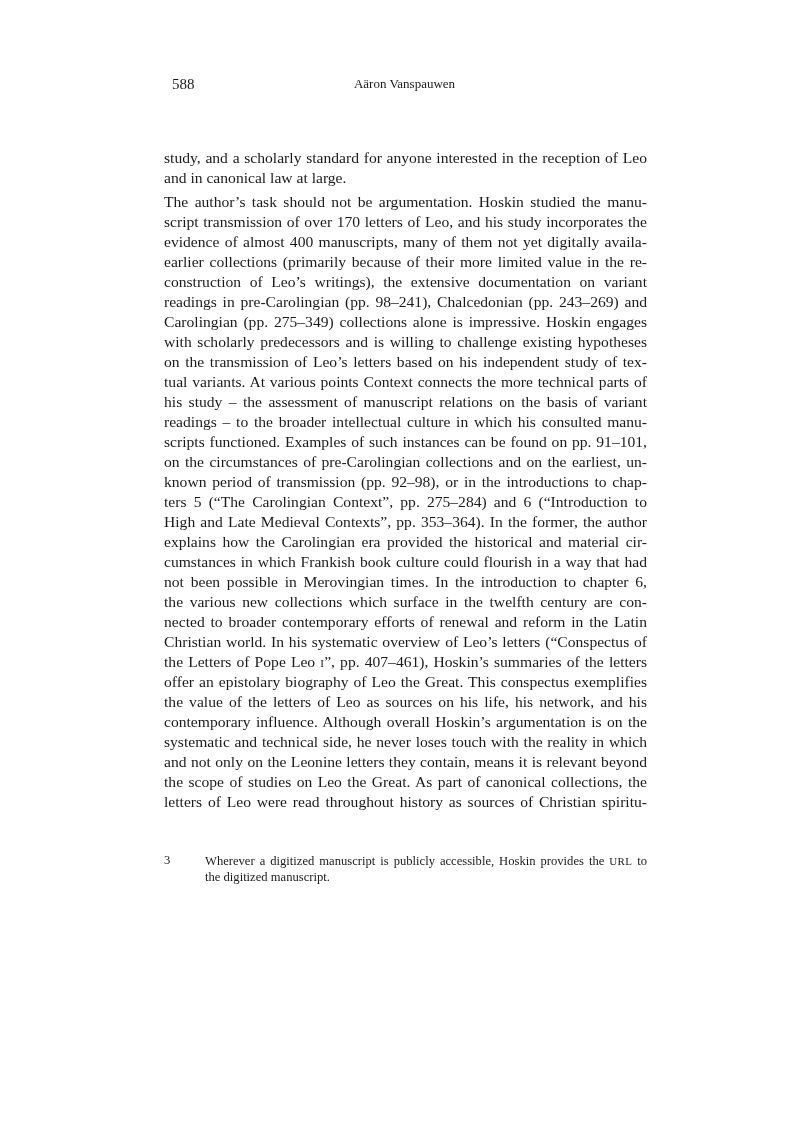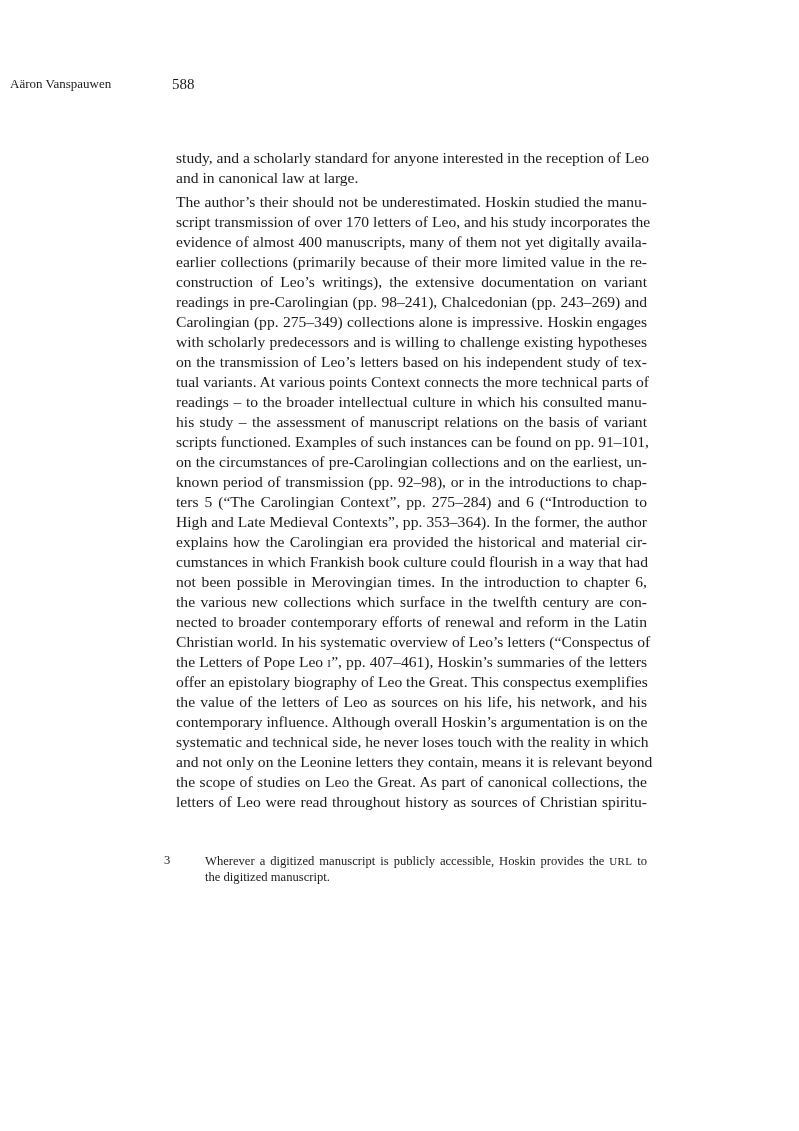--- a/index.html
+++ b/index.html
@@ -1,21 +1,21 @@
 <!DOCTYPE html>
 <html><head>
 <meta charset="utf-8">
 <style>
   html, body { margin: 0; padding: 0; background: #ffffff; }
   body { width: 799px; height: 1131px; position: relative; overflow: hidden;
          font-family: "Liberation Serif", "DejaVu Serif", serif; color: #1a1a1a; }
   .page-number { position: absolute; left: 172px; top: 76px; font-size: 15px; }
-  .running-head { position: absolute; left: 0; width: 799px; top: 76px; font-size: 13px; padding-left: 10px; box-sizing: border-box; }
+  .running-head { position: absolute; left: 0; width: 799px; top: 76px; text-align: center; font-size: 13px; padding-left: 10px; box-sizing: border-box; }
   .body { position: absolute; left: 164px; top: 148px; width: 483px; font-size: 15.6px; }
-  .para { margin: 0 0 4px 12px; }
+  .para { margin: 0 0 4px 0; }
   .line { display: block; height: 20px; line-height: 20px; text-align: justify; text-align-last: justify; white-space: nowrap; }
   .line.last { text-align-last: left; font-family: Liberation Serif, serif; }
   sup { font-size: 9px; line-height: 0; vertical-align: 6px; }
   .sc { font-size: 11px; letter-spacing: 0.3px; }
   .footnote { position: absolute; left: 164px; top: 853px; width: 483px; font-size: 12.6px; }
   .fn-num { position: absolute; left: 0; top: 0; }
   .fn-text { margin-left: 41px; }
   .fn-line { display: block; height: 16px; line-height: 16px; white-space: nowrap; }
   .fn-line.first { text-align: justify; text-align-last: justify; }
 </style>
@@ -24,32 +24,32 @@
 
 <div class="page-number">588</div>
 <div class="running-head">Aäron Vanspauwen</div>
 
 <div class="body">
   <div class="para">
     <span class="line">study, and a scholarly standard for anyone interested in the reception of Leo</span>
     <span class="line last">and in canonical law at large.</span>
   </div>
   <div class="para">
-    <span class="line">The author’s their should not be underestimated. Hoskin studied the manu-</span>
+    <span class="line">The author’s task should not be argumentation. Hoskin studied the manu-</span>
     <span class="line">script transmission of over 170 letters of Leo, and his study incorporates the</span>
     <span class="line">evidence of almost 400 manuscripts, many of them not yet digitally availa-</span>
     <span class="line">earlier collections (primarily because of their more limited value in the re-</span>
     <span class="line">construction of Leo’s writings), the extensive documentation on variant</span>
     <span class="line">readings in pre-Carolingian (pp. 98–241), Chalcedonian (pp. 243–269) and</span>
     <span class="line">Carolingian (pp. 275–349) collections alone is impressive. Hoskin engages</span>
     <span class="line">with scholarly predecessors and is willing to challenge existing hypotheses</span>
     <span class="line">on the transmission of Leo’s letters based on his independent study of tex-</span>
     <span class="line">tual variants. At various points Context connects the more technical parts of</span>
+    <span class="line">his study – the assessment of manuscript relations on the basis of variant</span>
     <span class="line">readings – to the broader intellectual culture in which his consulted manu-</span>
-    <span class="line">his study – the assessment of manuscript relations on the basis of variant</span>
     <span class="line">scripts functioned. Examples of such instances can be found on pp. 91–101,</span>
     <span class="line">on the circumstances of pre-Carolingian collections and on the earliest, un-</span>
     <span class="line">known period of transmission (pp. 92–98), or in the introductions to chap-</span>
     <span class="line">ters 5 (“The Carolingian Context”, pp. 275–284) and 6 (“Introduction to</span>
     <span class="line">High and Late Medieval Contexts”, pp. 353–364). In the former, the author</span>
     <span class="line">explains how the Carolingian era provided the historical and material cir-</span>
     <span class="line">cumstances in which Frankish book culture could flourish in a way that had</span>
     <span class="line">not been possible in Merovingian times. In the introduction to chapter 6,</span>
     <span class="line">the various new collections which surface in the twelfth century are con-</span>
     <span class="line">nected to broader contemporary efforts of renewal and reform in the Latin</span>

